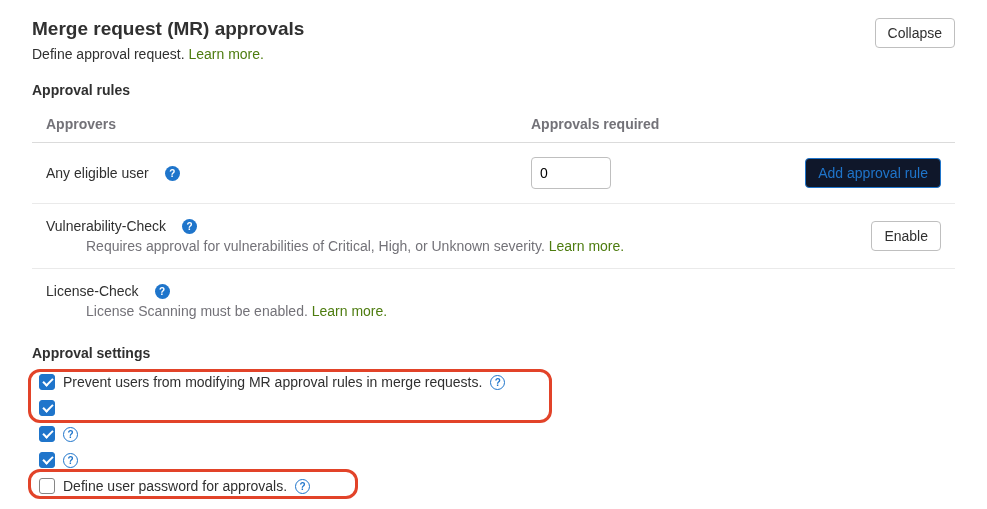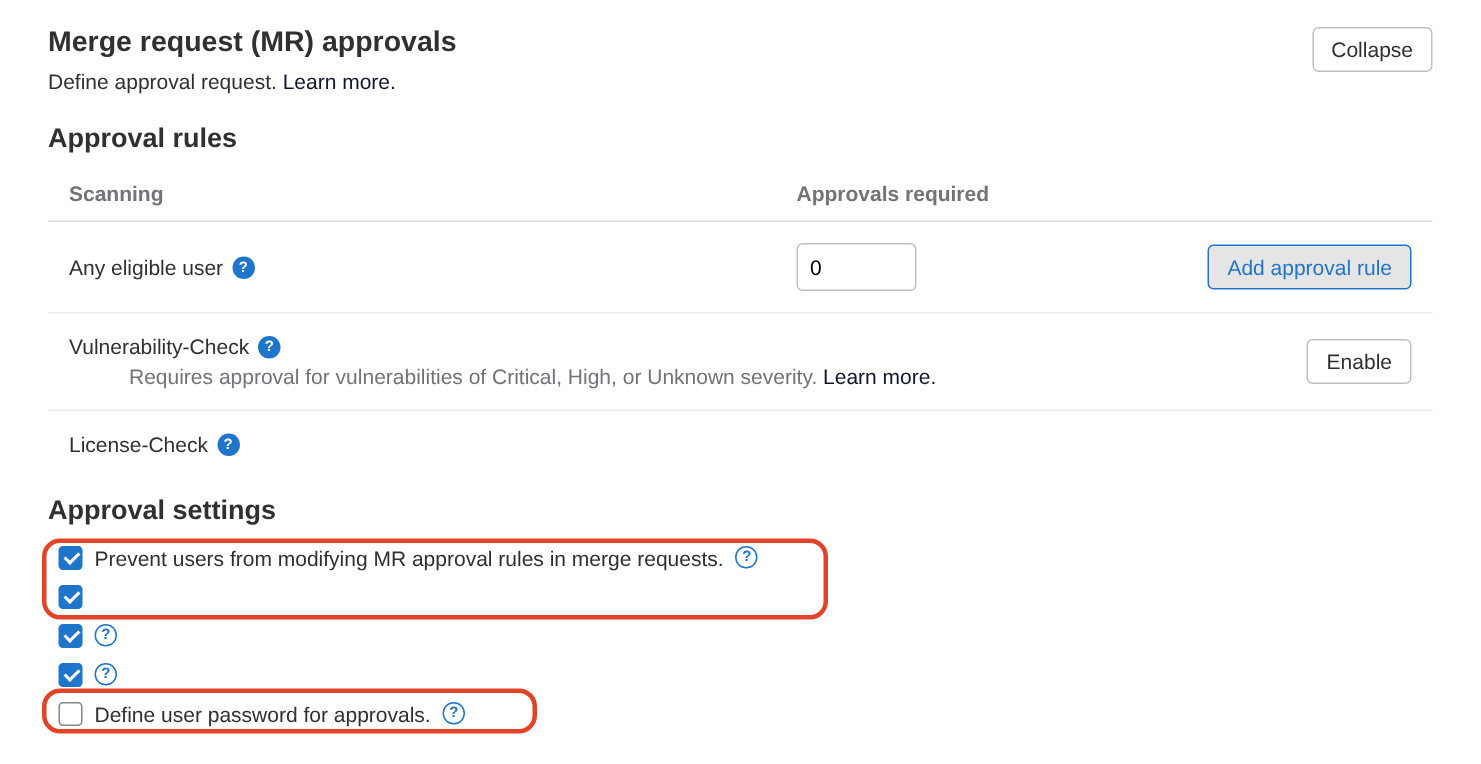--- a/index.html
+++ b/index.html
@@ -1,36 +1,36 @@
 <!DOCTYPE html>
 <html><head>
 <meta charset="utf-8">
 <style>
 * { box-sizing: border-box; margin: 0; padding: 0; }
 body { font-family: -apple-system, BlinkMacSystemFont, "Segoe UI", Helvetica, Arial, sans-serif; font-size: 14px; color: #303030; background: #fff; padding: 18px 32px; width: 987px; }
 .header-row { display: flex; justify-content: space-between; align-items: flex-start; }
 h2 { font-size: 19px; font-weight: 600; color: #303030; margin-bottom: 6px; }
 .subtitle { font-size: 14px; color: #303030; margin-bottom: 20px; }
-.link { color: #0f172a; text-decoration: none; cursor: pointer; }
+.link { color: #4d7c0f; text-decoration: none; cursor: pointer; }
 .btn { display: inline-flex; align-items: center; justify-content: center; padding: 7px 12px; border: 1px solid #bfbfbf; border-radius: 4px; background: #fff; font-size: 14px; color: #303030; cursor: pointer; line-height: 1; }
-.btn-outline-primary { border-color: #1f75cb; color: #1f75cb; background: #e5e5e5; }
-.section-title { font-size: 18px; font-weight: 600; margin-bottom: 8px; }
+.btn-outline-primary { border-color: #1f75cb; color: #1f75cb; background: #0f172a; }
+.section-title { font-size: 14px; font-weight: 600; margin-bottom: 8px; }
 .rules-table { width: 100%; }
 .rules-head { display: flex; border-bottom: 1px solid #dbdbdb; padding: 10px 14px; color: #737278; font-weight: 600; font-size: 14px; }
 .col-approvers { flex: 1; }
 .col-required { width: 255px; }
 .col-action { width: 155px; text-align: right; }
 .rules-row { display: flex; align-items: center; padding: 14px; border-bottom: 1px solid #eaeaea; }
-.rule-name { font-size: 14px; color: #303030; display: flex; align-items: center; gap: 6px; }
+.rule-name { font-size: 14px; color: #303030; display: flex; align-items: center; gap: 16px; }
 .rule-desc { font-size: 14px; color: #737278; margin-top: 4px; margin-left: 40px; }
 .num-input { width: 80px; padding: 7px 8px; border: 1px solid #bfbfbf; border-radius: 4px; font-size: 14px; }
 .help-icon { display: inline-flex; align-items: center; justify-content: center; width: 15px; height: 15px; border-radius: 50%; background: #1f75cb; color: #fff; font-size: 10px; font-weight: 700; cursor: pointer; }
 .help-icon-outline { display: inline-flex; align-items: center; justify-content: center; width: 15px; height: 15px; border-radius: 50%; border: 1.5px solid #1f75cb; color: #1f75cb; font-size: 10px; font-weight: 700; cursor: pointer; background: #fff; }
 .settings-list { margin-top: 6px; position: relative; }
-.setting-item { display: flex; align-items: flex-start; gap: 8px; padding: 5px 7px; font-size: 14px; }
+.setting-item { display: flex; align-items: flex-end; gap: 8px; padding: 5px 7px; font-size: 14px; }
 .cb { appearance: none; width: 16px; height: 16px; border: 1px solid #868686; border-radius: 3px; cursor: pointer; position: relative; flex-shrink: 0; }
 .cb:checked { background: #1f75cb; border-color: #1f75cb; }
 .cb:checked::after { content: ""; position: absolute; left: 4.5px; top: 1px; width: 4px; height: 8px; border: solid #fff; border-width: 0 2px 2px 0; transform: rotate(45deg); }
 .hl-box { position: absolute; border: 3px solid #e24329; border-radius: 12px; pointer-events: none; }
 .hl1 { left: -4px; top: 0px; width: 524px; height: 54px; }
 .hl2 { left: -4px; top: 100px; width: 330px; height: 30px; }
 .approval-settings { margin-top: 12px; }
 </style>
 </head>
 <body>
@@ -42,21 +42,21 @@
       <span>Define approval request. </span><a class="link">Learn more.</a>
     </p>
   </div>
   <button class="btn">Collapse</button>
 </div>
 
 <div class="section-title">Approval rules</div>
 
 <div class="rules-table">
   <div class="rules-head">
-    <div class="col-approvers">Scanning</div>
+    <div class="col-approvers">Approvers</div>
     <div class="col-required">Approvals required</div>
     <div class="col-action"></div>
   </div>
 
   <div class="rules-row">
     <div class="col-approvers">
       <span class="rule-name">
         <span>Any eligible user</span>
         <span class="help-icon">?</span>
       </span>
@@ -83,20 +83,23 @@
       <button class="btn">Enable</button>
     </div>
   </div>
 
   <div class="rules-row" style="border-bottom:none">
     <div class="col-approvers" style="flex:1">
       <div class="rule-name">
         <span>License-Check</span>
         <span class="help-icon">?</span>
       </div>
+      <div class="rule-desc">
+        <span>License Scanning must be enabled. </span><a class="link">Learn more.</a>
+      </div>
     </div>
   </div>
 </div>
 
 <div class="approval-settings">
   <div class="section-title">Approval settings</div>
   <div class="settings-list" id="settings-list">
     <div class="hl-box hl1"></div>
     <div class="hl-box hl2"></div>
   <div class="setting-item">

